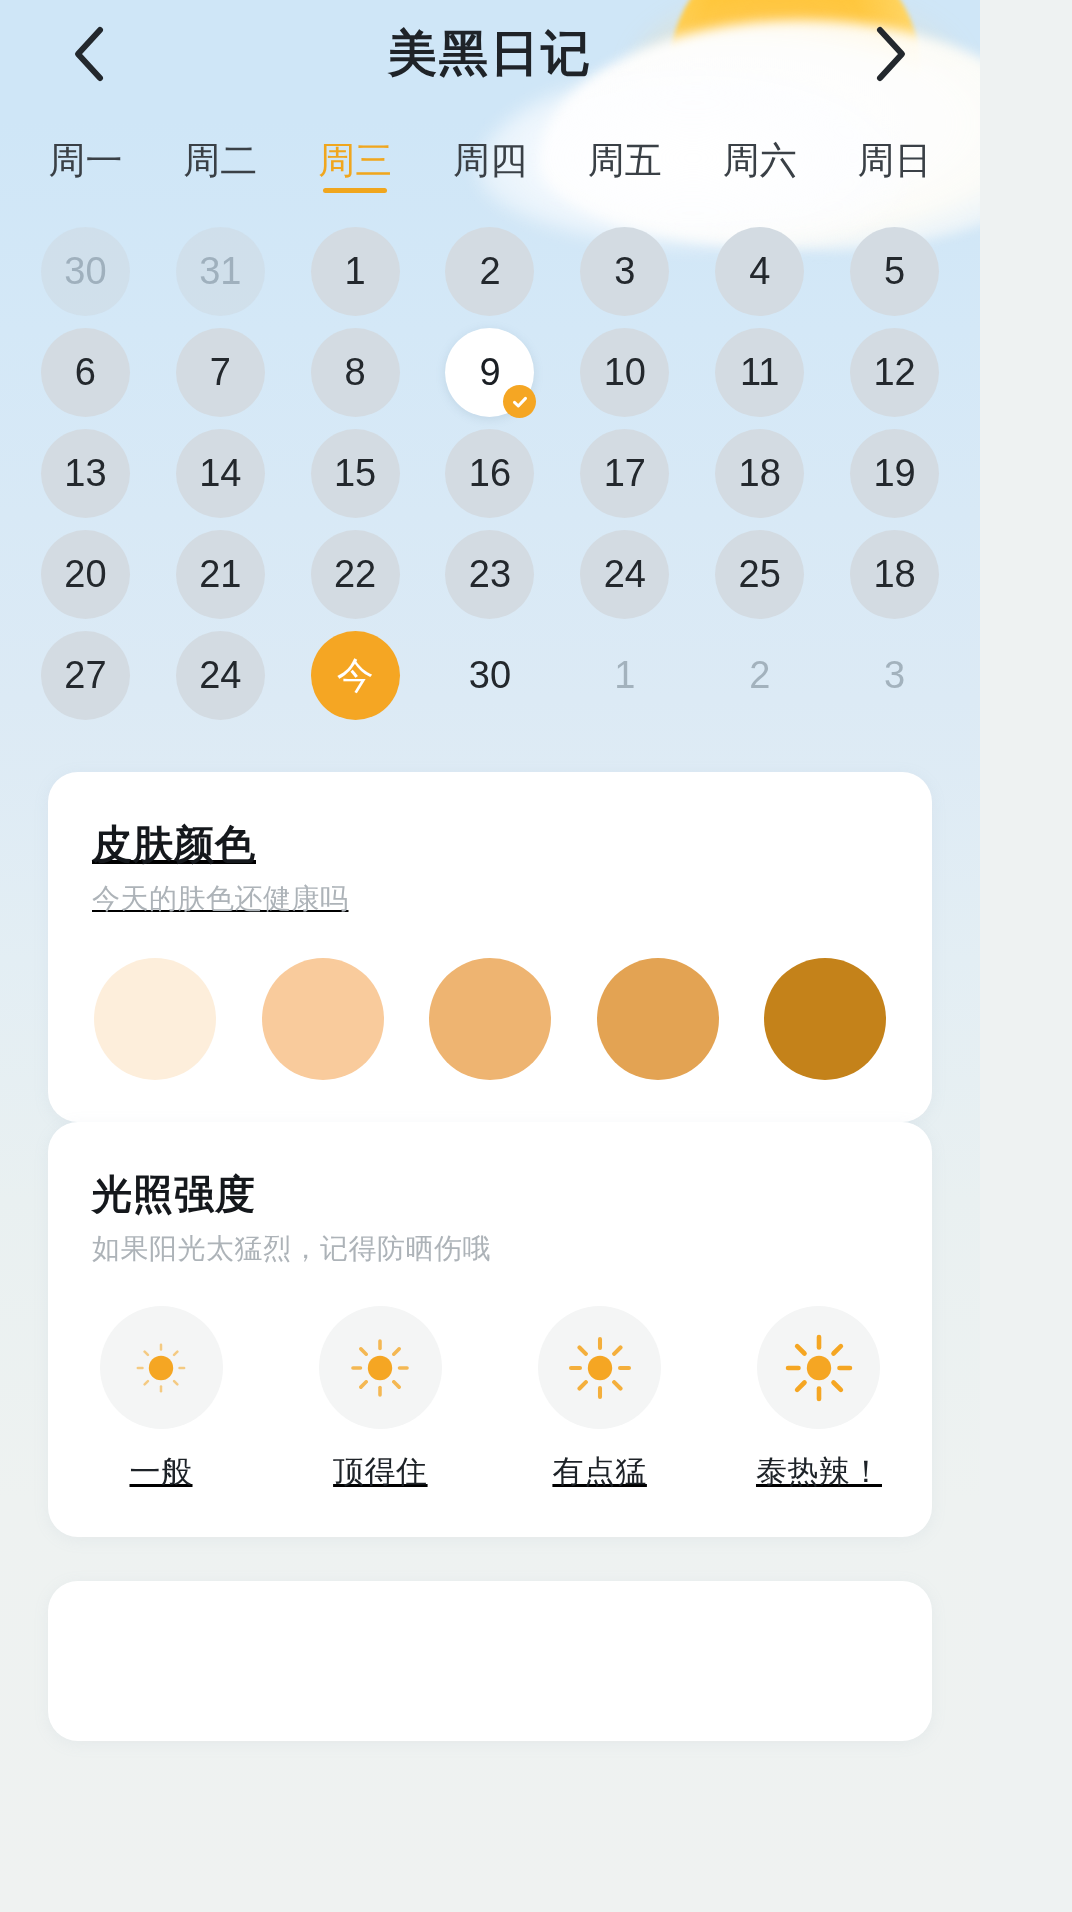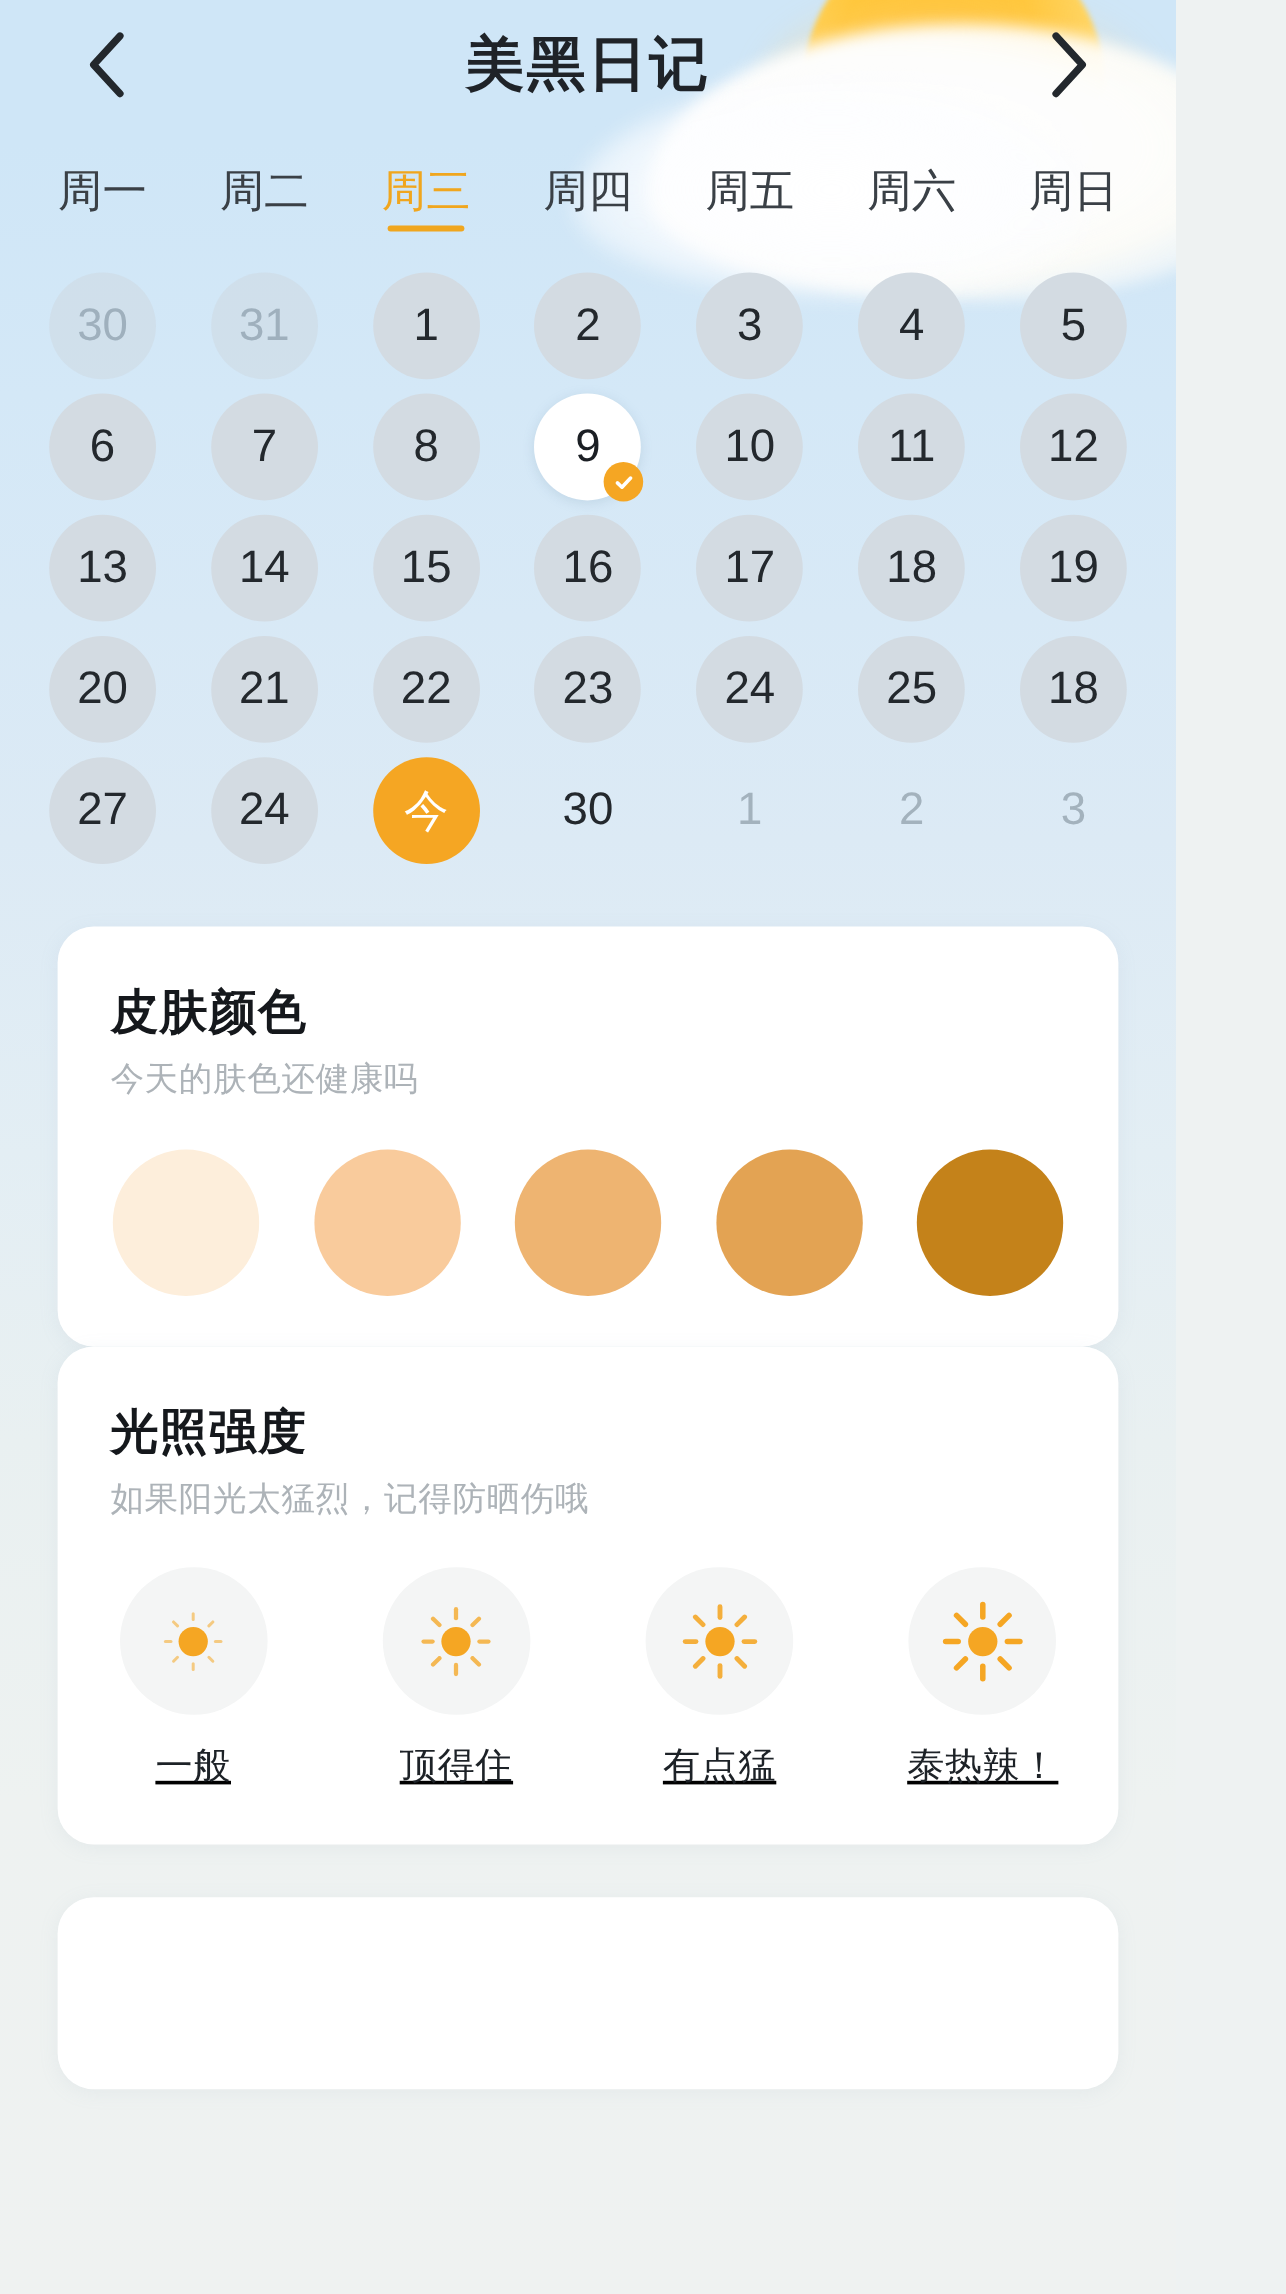--- a/index.html
+++ b/index.html
@@ -192,21 +192,21 @@
 
   
   .card {
     position:relative;
     margin:0 48px;
     background:#ffffff;
     border-radius:30px;
     box-shadow:0 3px 16px rgba(150,170,185,0.10);
     z-index:3;
   }
-  #skin-card { margin-top:52px; padding:46px 44px 42px; }
+  #skin-card { margin-top:52px; padding:46px 44px 42px;text-decoration:underline; }
   #light-card { padding:46px 44px 44px; }
   #third-card { margin-top:44px; height:160px; }
 
   .card-title {
     font-size:40px;
     font-weight:700;
     color:#15181c;
     line-height:52px;
     letter-spacing:1px;
   }

